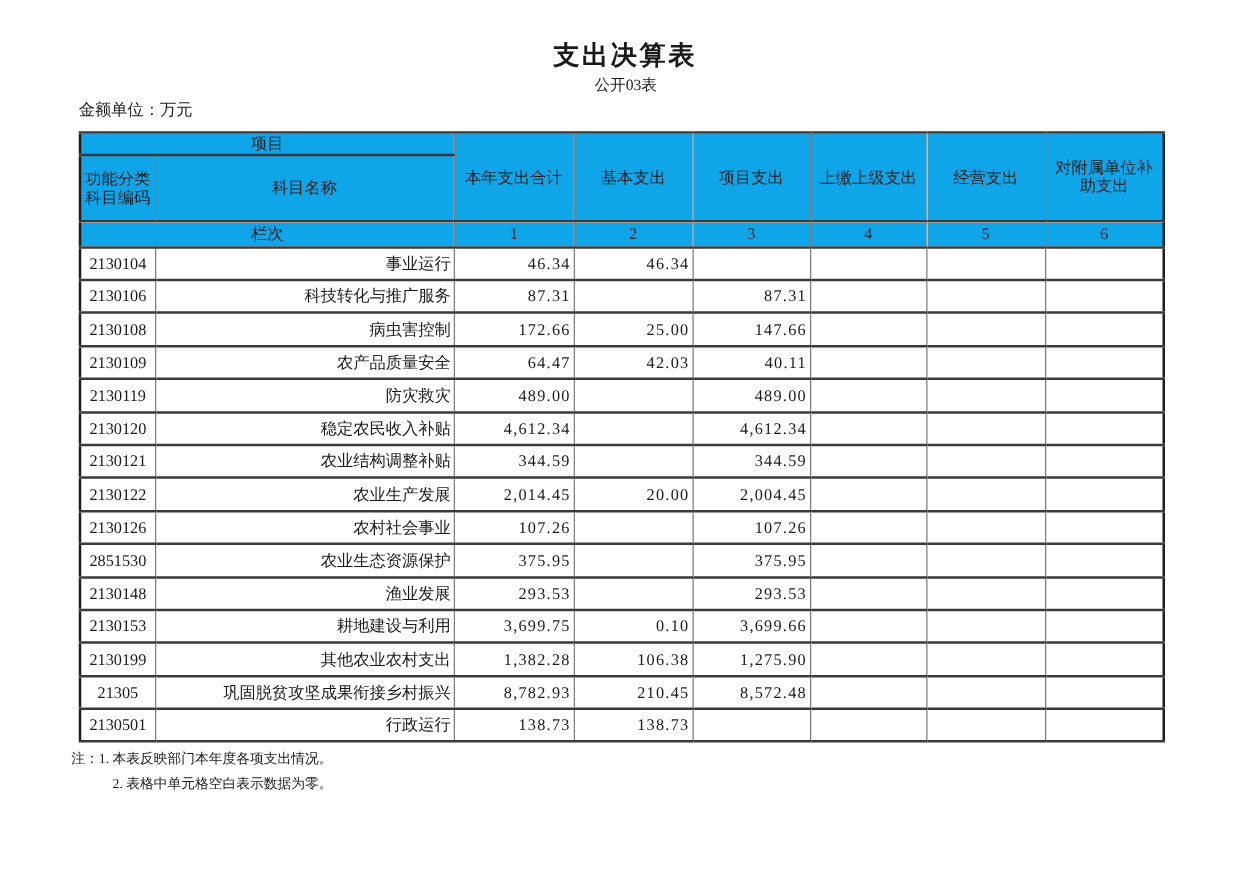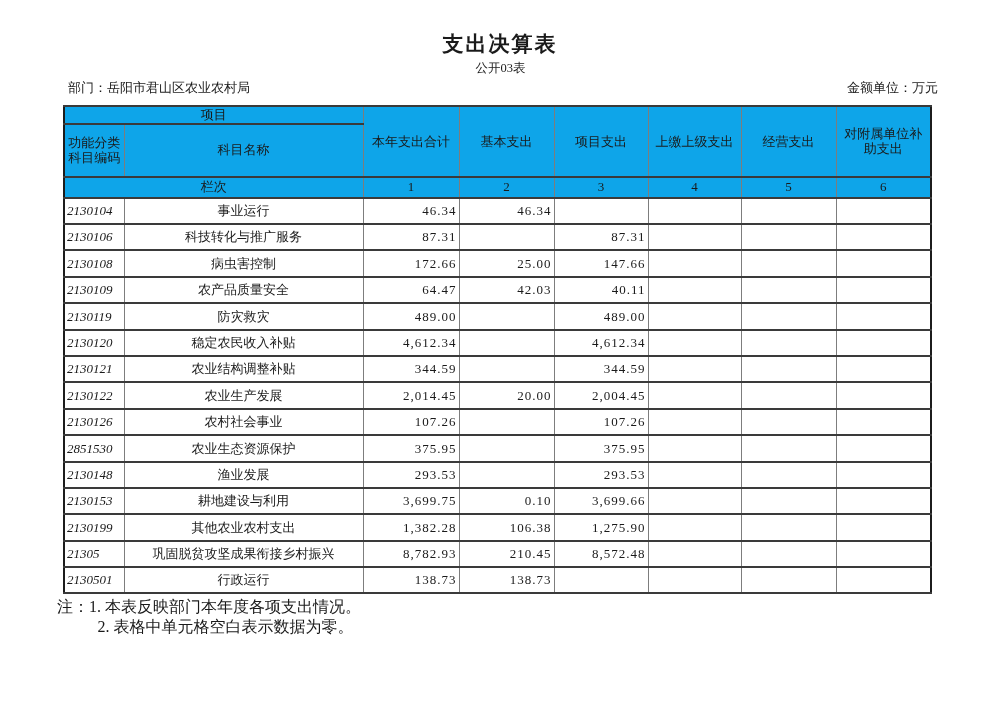--- a/index.html
+++ b/index.html
@@ -45,40 +45,39 @@
     word-break:break-all;
   }
   table.fin th{
     background:#0ea5e9;
     text-align:center;vertical-align:middle;
   }
   tr.h-project{height:15px;}
   tr.h-labels{height:53px;}
   tr.h-lanci{height:21px;}
   tbody tr.data-row{height:26.4px;}
-  td.code{text-align:left;padding-left:9px;font-style:italic;}
-  td.name{text-align:center;padding-left:4px;margin-top:46px;}
+  td.code{text-align:center;padding-left:9px;}
+  td.name{text-align:right;padding-left:4px;margin-top:46px;}
   td.num{text-align:right;padding-right:4px;letter-spacing:1px;}
   .notes{
     position:absolute;top:597px;left:57px;
-    font-size:16px;line-height:20px;
+    font-size:11px;line-height:20px;
   }
   .notes .note2{margin-left:33px;text-align:center;}
 </style>
 </head>
 <body>
 
 <div class="page">
 
   <div class="title">支出决算表</div>
 
   <div class="table-code">公开03表</div>
 
   <div class="meta-row">
-    <span class="dept">部门：岳阳市君山区农业农村局</span>
     <span class="unit">金额单位：万元</span>
   </div>
 
   <table class="fin">
     <colgroup>
       <col style="width:60px">
         <col style="width:239px">
         <col style="width:96px">
         <col style="width:95px">
       <col style="width:94px">

